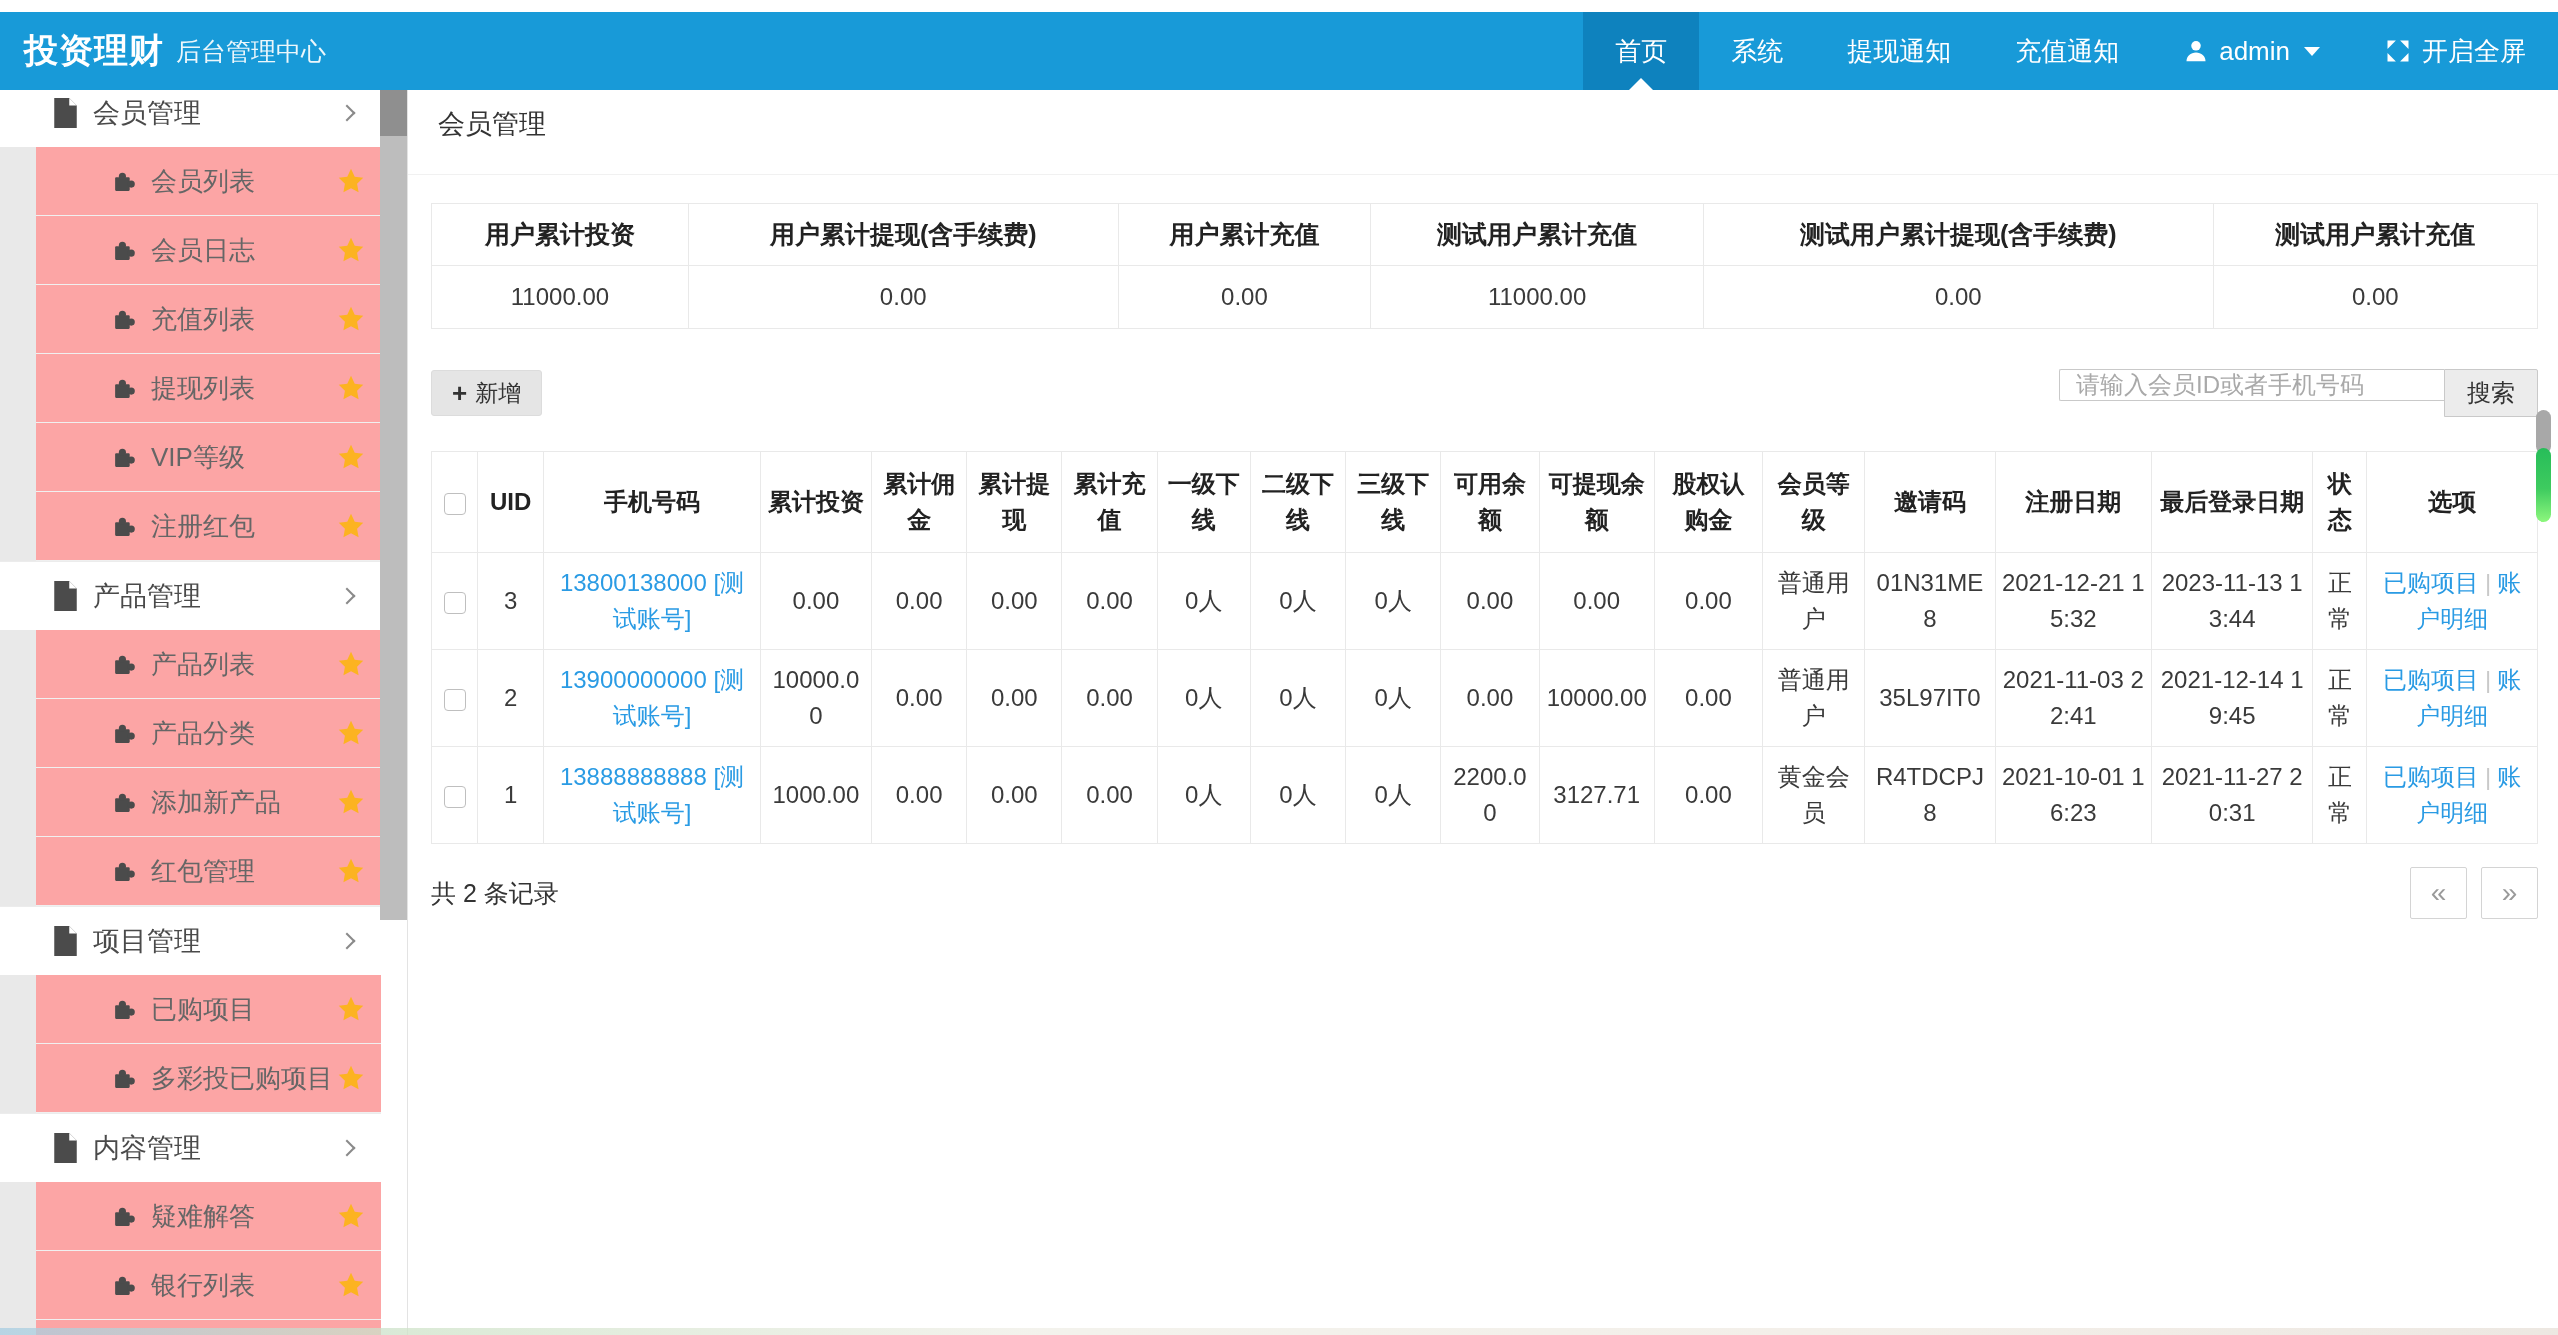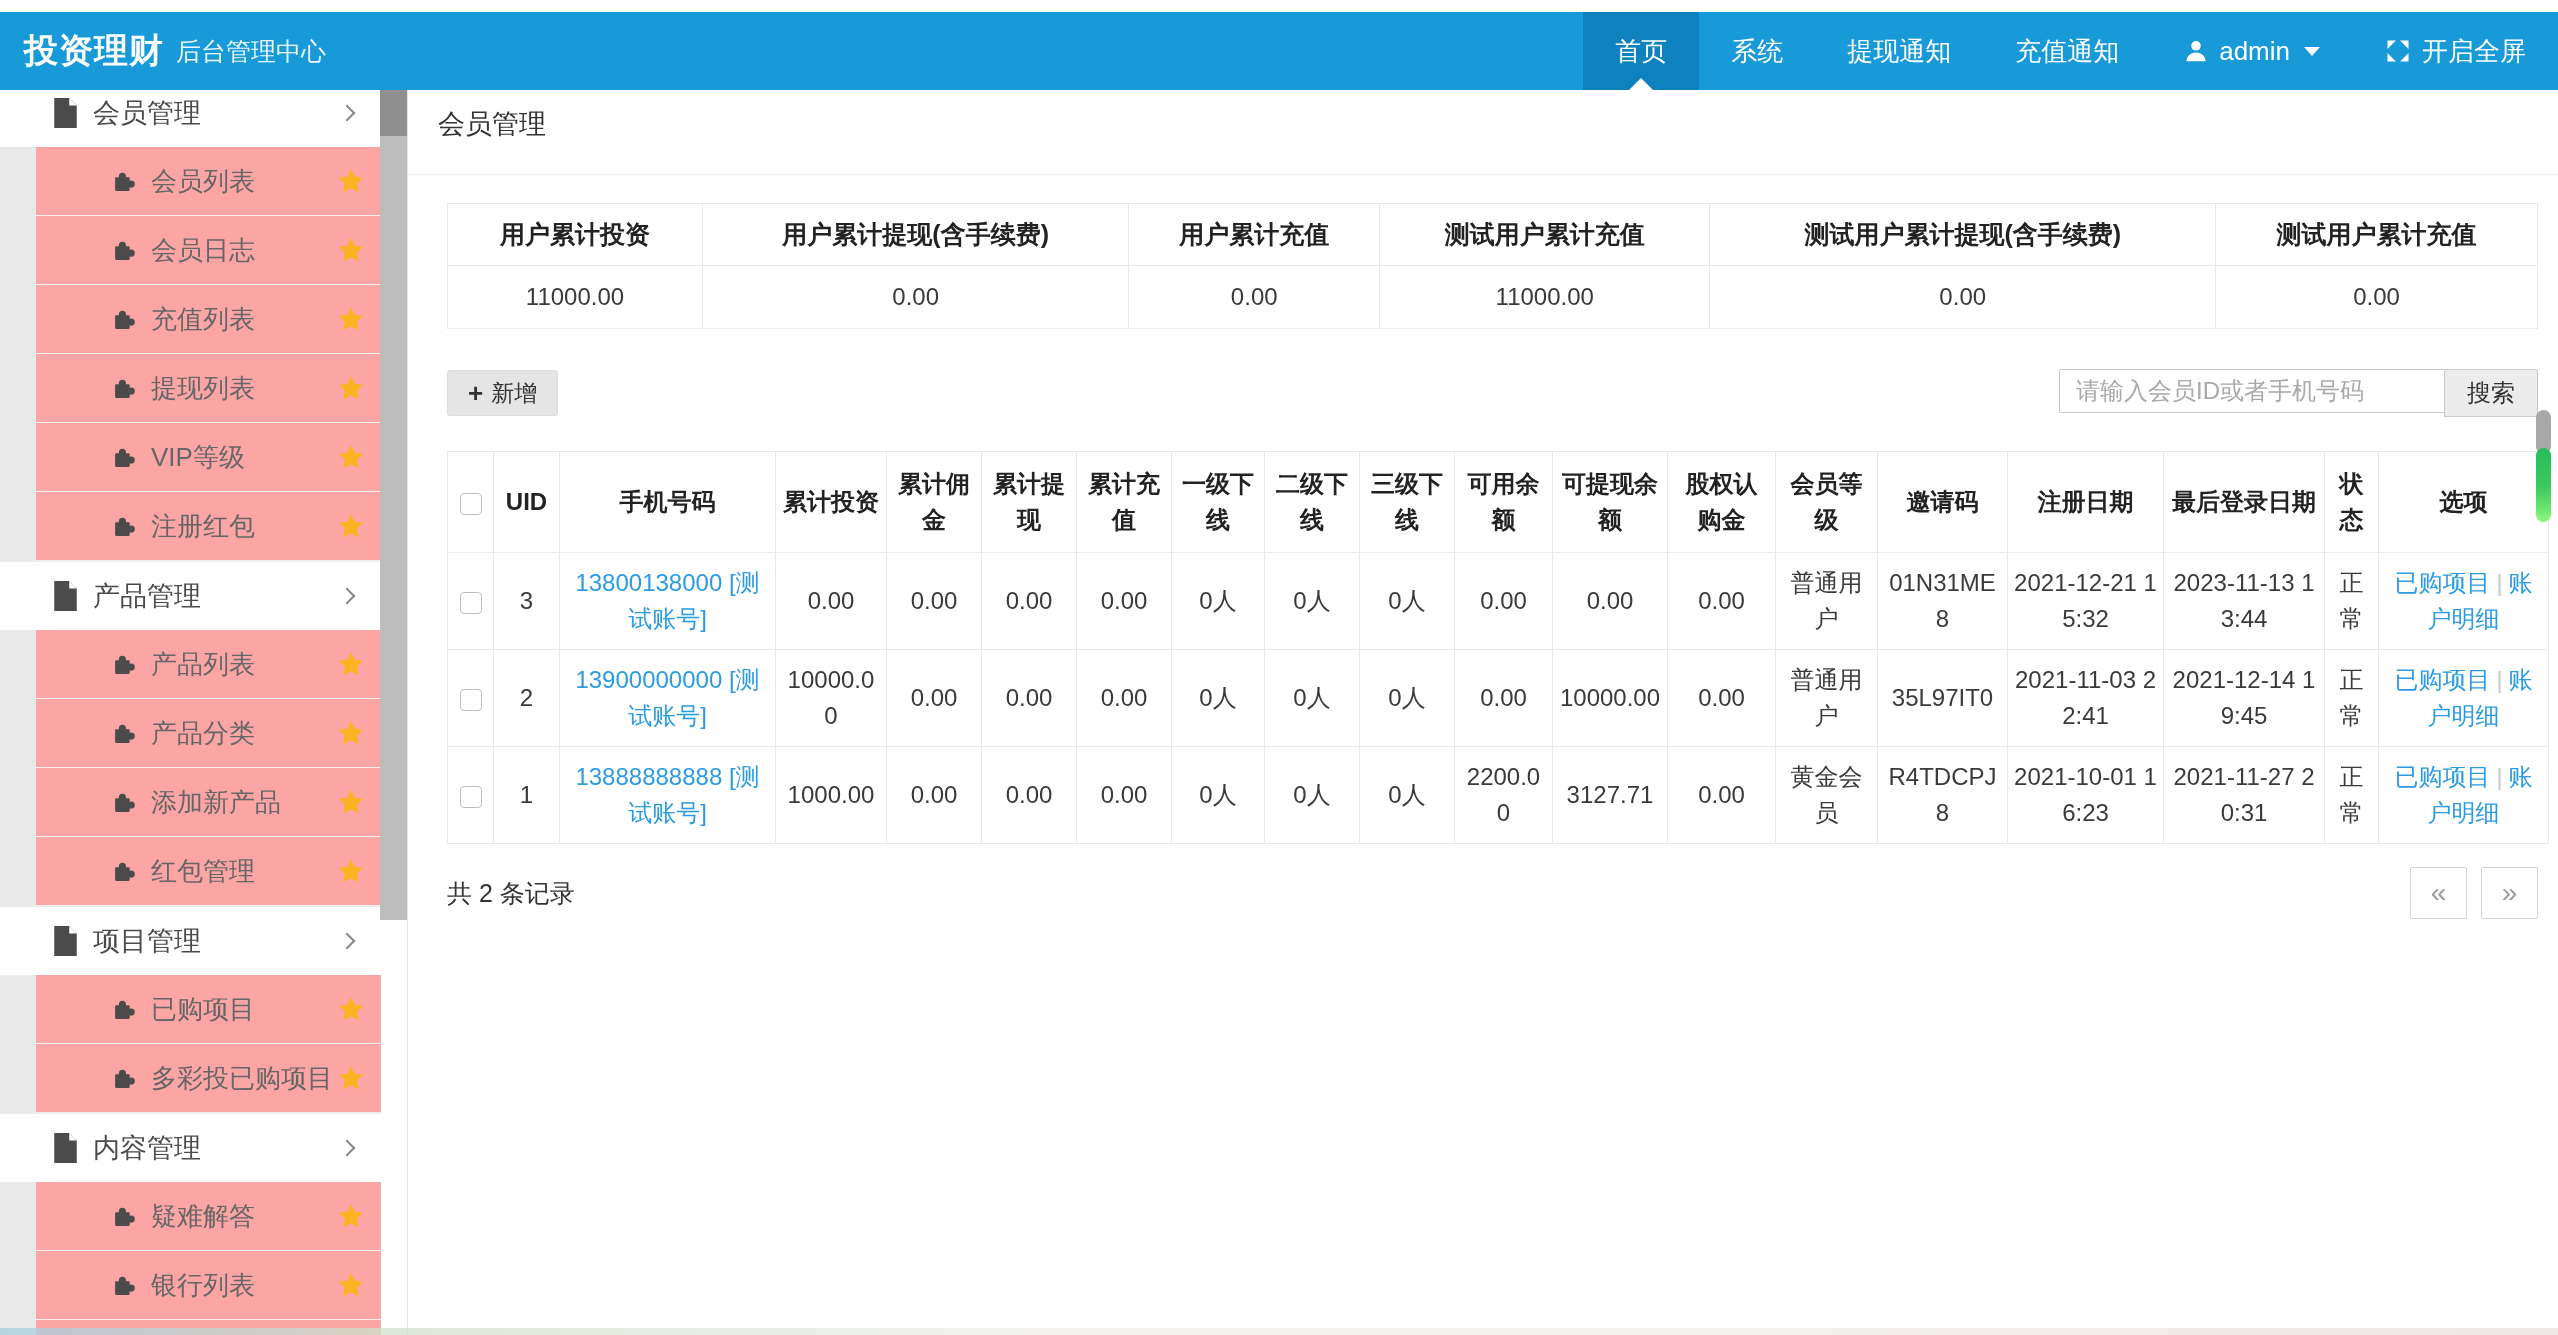--- a/index.html
+++ b/index.html
@@ -40,36 +40,36 @@
   .child{ position:relative; height:69px; display:flex; align-items:center; gap:14px;
     padding-left:76px; font-size:26px; color:#666; background:#fca5a5;
     border-bottom:1px solid #f0f0f0; cursor:pointer;}
   .star{ position:absolute; right:16px; top:50%; transform:translateY(-50%); display:inline-flex;}
   .side-scroll-track{ position:absolute; top:0; right:0; width:27px; height:842px; background:#bdbdbd;}
   .side-scroll-thumb{ position:absolute; top:0; right:0; width:27px; height:58px; background:#8f8f8f;}
   
   .content{ position:absolute; left:408px; top:78px; right:0; bottom:0; background:#fff; overflow:hidden;}
   .page-header{ border-bottom:1px solid #f1f1f1; }
   .page-title{ font-size:27px; font-weight:normal; color:#333; padding:28px 0 32px 30px;}
-  .page-body{ padding:0 20px 0 39px; }
+  .page-body{ padding:0 20px 0 23px; }
   table{ border-collapse:collapse; width:100%; table-layout:fixed; }
   th,td{ border:1px solid #e9e9e9; text-align:center; vertical-align:middle;
     font-size:24px; color:#3a3a3a; line-height:1.5; word-break:break-all;}
   th{ font-weight:bold; color:#222; }
   
   .stats-table{ margin-top:28px; }
   .stats-table th{ height:62px; font-size:25px; }
   .stats-table td{ height:63px; }
   
   .toolbar{ margin-top:40px; display:flex; justify-content:space-between; align-items:center; height:48px;}
   .btn-add{ display:inline-flex; align-items:center; gap:8px; height:46px; padding:0 20px;
     background:#e5e5e5; border:1px solid #dcdcdc; border-radius:3px; font-size:23px; color:#333; cursor:pointer;}
   .btn-add .plus{ font-weight:bold; font-size:26px; line-height:1;}
   .search-box{ display:flex; }
-  .search-input{ width:385px; height:44px; border:1px solid #c9c9c9; border-right:none;
+  .search-input{ width:385px; height:32px; border:1px solid #c9c9c9; border-right:none;
     padding:0 16px; font-size:24px; color:#333; outline:none; border-radius:2px 0 0 2px;}
   .search-input::placeholder{ color:#a9a9a9; }
   .btn-search{ height:48px; padding:0 22px; background:#ececec; border:1px solid #c9c9c9;
     font-size:24px; color:#333; cursor:pointer; border-radius:0 2px 2px 0;}
   
   .data-table{ margin-top:34px; }
   .data-table th{ padding:14px 6px; }
   .data-table td{ padding:12px 6px; height:95px; }
   .cb{ display:inline-block; width:22px; height:22px; border:1px solid #bfbfbf;
     border-radius:4px; background:#fff; vertical-align:middle; cursor:pointer;}

